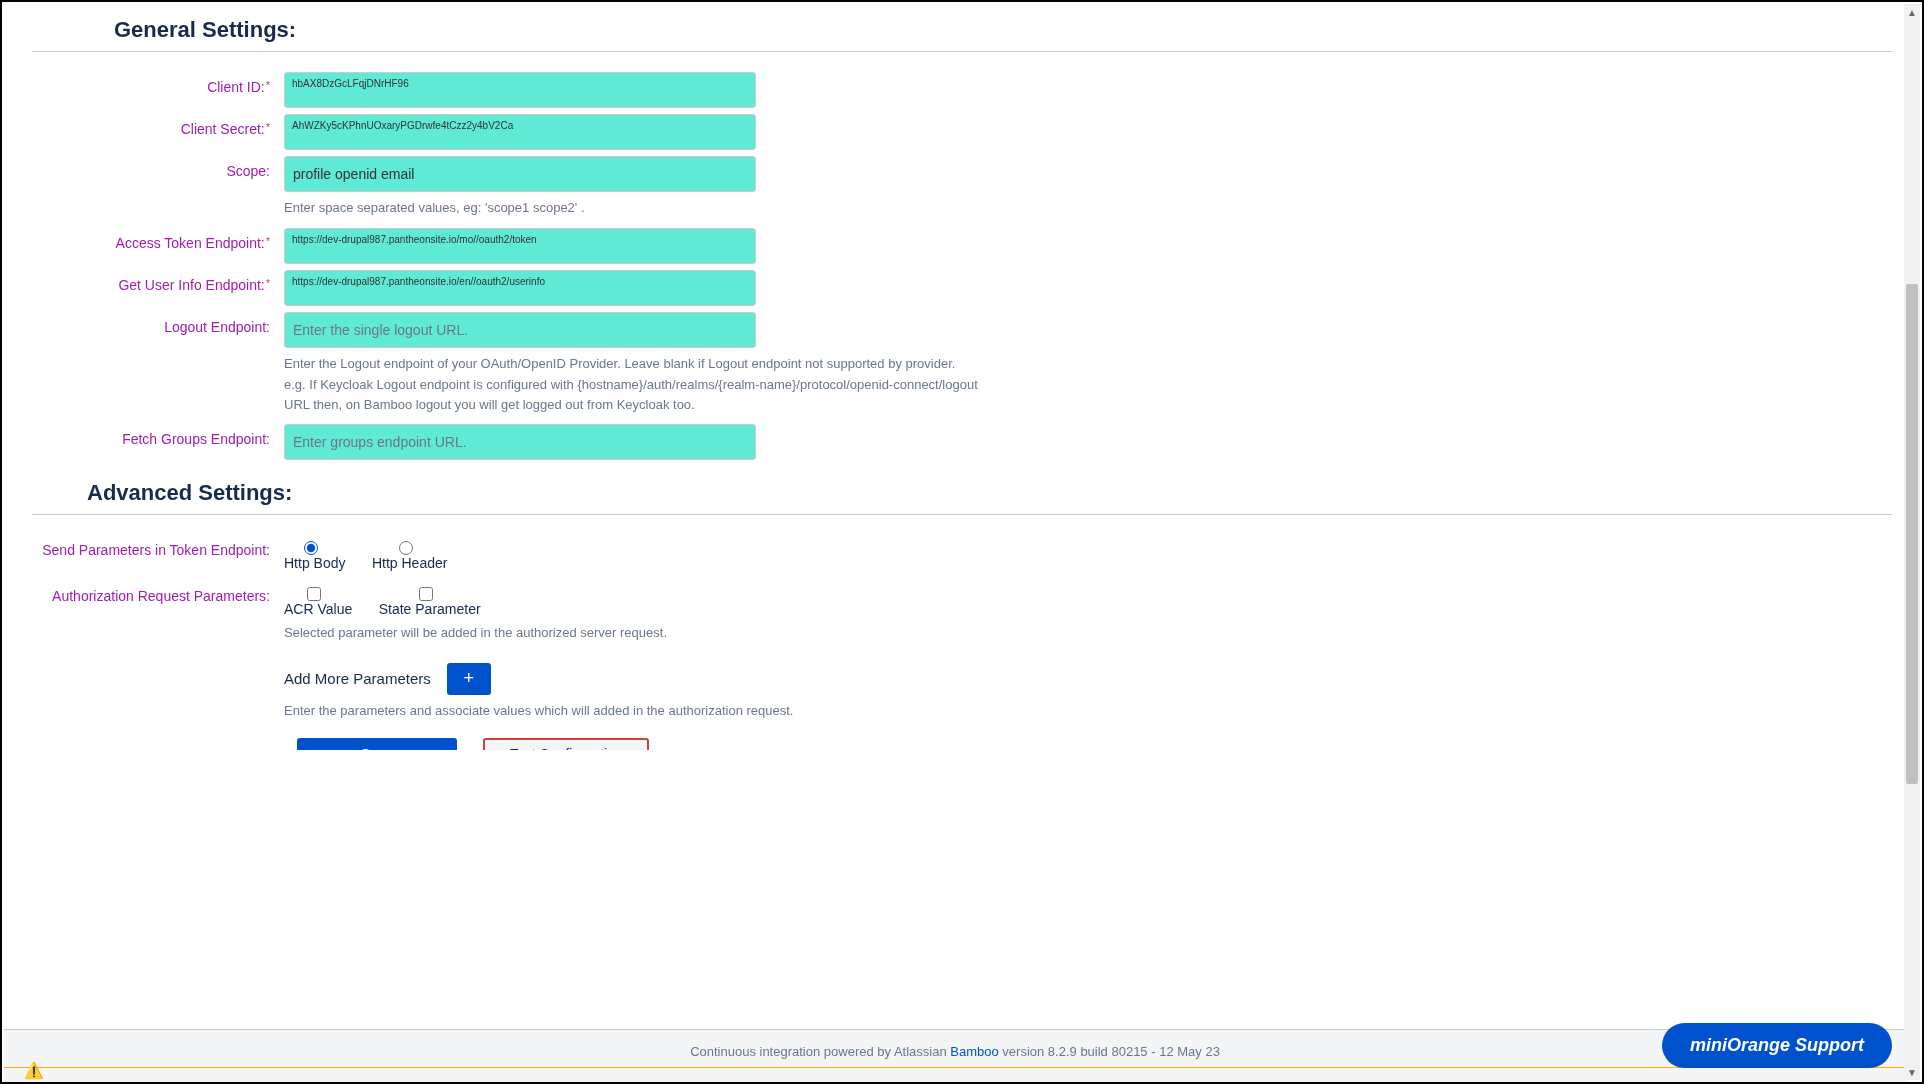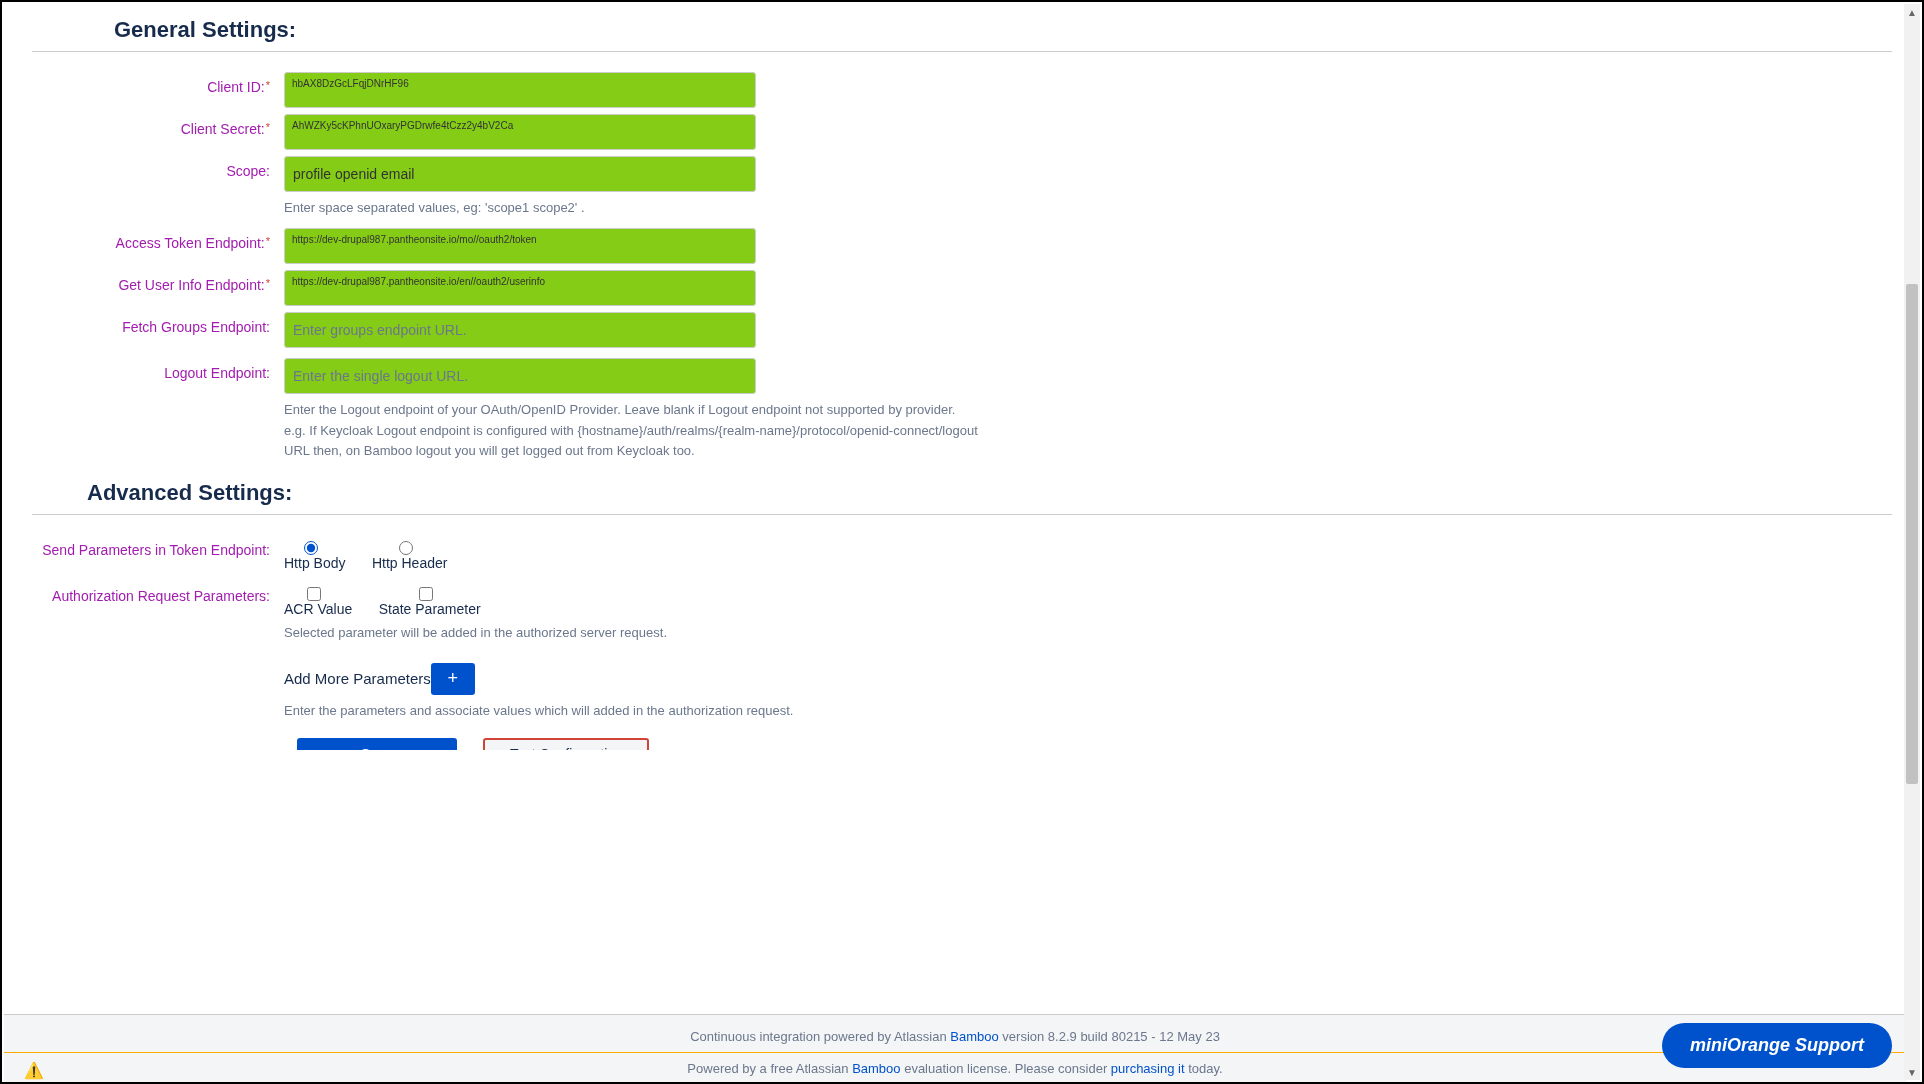--- a/index.html
+++ b/index.html
@@ -55,21 +55,21 @@
       max-width: 700px;
     }
     input[type="text"] {
       width: 472px;
       height: 36px;
       padding: 4px 8px;
       border: 1px solid #ccc;
       border-radius: 3px;
       font-size: 14px;
       color: #333;
-      background: #84cc16;
+      background: #5eead4;
     }
     input[type="text"]::placeholder {
       color: #6b778c;
     }
     .helper {
       font-size: 13px;
       color: #6b778c;
       margin-top: 6px;
       line-height: 1.5;
     }
@@ -86,20 +86,21 @@
     }
     input[type="radio"], input[type="checkbox"] {
       margin-right: 8px;
       width: 14px;
       height: 14px;
       accent-color: #0052cc;
     }
     .add-params-label {
       font-size: 15px;
       color: #172b4d;
+      margin-right: 16px;
     }
     .btn {
       display: inline-flex;
       align-items: center;
       justify-content: center;
       height: 32px;
       border: none;
       border-radius: 3px;
       font-size: 14px;
       cursor: pointer;
@@ -265,32 +266,32 @@
     <div class="label req">Get User Info Endpoint:</div>
     <div class="field-col">
       <div class="input-overlay">
         <input type="text" style="">
         <div class="overlay-text"><span class="blur-part">https://dev-drupal987.pantheonsite.io/en/</span><span>/oauth2/userinfo</span></div>
       </div>
     </div>
   </div>
 
   <div class="form-row">
-    <div class="label">Fetch Groups Endpoint:</div>
-    <div class="field-col">
-      <input type="text" placeholder="Enter groups endpoint URL." style="">
-    </div>
-  </div>
-
-  <div class="form-row">
     <div class="label">Logout Endpoint:</div>
     <div class="field-col">
       <input type="text" placeholder="Enter the single logout URL." style="">
       <div class="helper">Enter the Logout endpoint of your OAuth/OpenID Provider. Leave blank if Logout endpoint not supported by provider.</div>
       <div class="helper" style="margin-top:2px">e.g. If Keycloak Logout endpoint is configured with {hostname}/auth/realms/{realm-name}/protocol/openid-connect/logout URL then, on Bamboo logout you will get logged out from Keycloak too.</div>
+    </div>
+  </div>
+
+  <div class="form-row">
+    <div class="label">Fetch Groups Endpoint:</div>
+    <div class="field-col">
+      <input type="text" placeholder="Enter groups endpoint URL." style="">
     </div>
   </div>
 
   <div class="section-title" style="margin-left:55px; margin-top:20px;">Advanced Settings:</div>
   <hr class="hr">
 
   <div class="form-row">
     <div class="label">Send Parameters in Token Endpoint:</div>
     <div class="field-col radio-group">
       <label class="radio-item">
@@ -332,23 +333,20 @@
     <button class="btn btn-test">Test Configuration</button>
   </div>
 
 </div>
 
 <div class="footer">
   <div>
     <span>Continuous integration powered by Atlassian </span><a href="#">Bamboo</a><span> version 8.2.9 build 80215 - 12 May 23</span>
   </div>
   <div class="yellow-line"></div>
-  <div>
-    <span>Powered by a free Atlassian </span><a href="#">Bamboo</a><span> evaluation license. Please consider </span><a href="#">purchasing it</a><span> today.</span>
-  </div>
 </div>
 
 <div class="support-pill">miniOrange Support</div>
 
 <div class="scrollbar">
   <div class="arrow">▲</div>
   <div class="thumb"></div>
   <div class="arrow" style="position:absolute;bottom:0">▼</div>
 </div>
 

